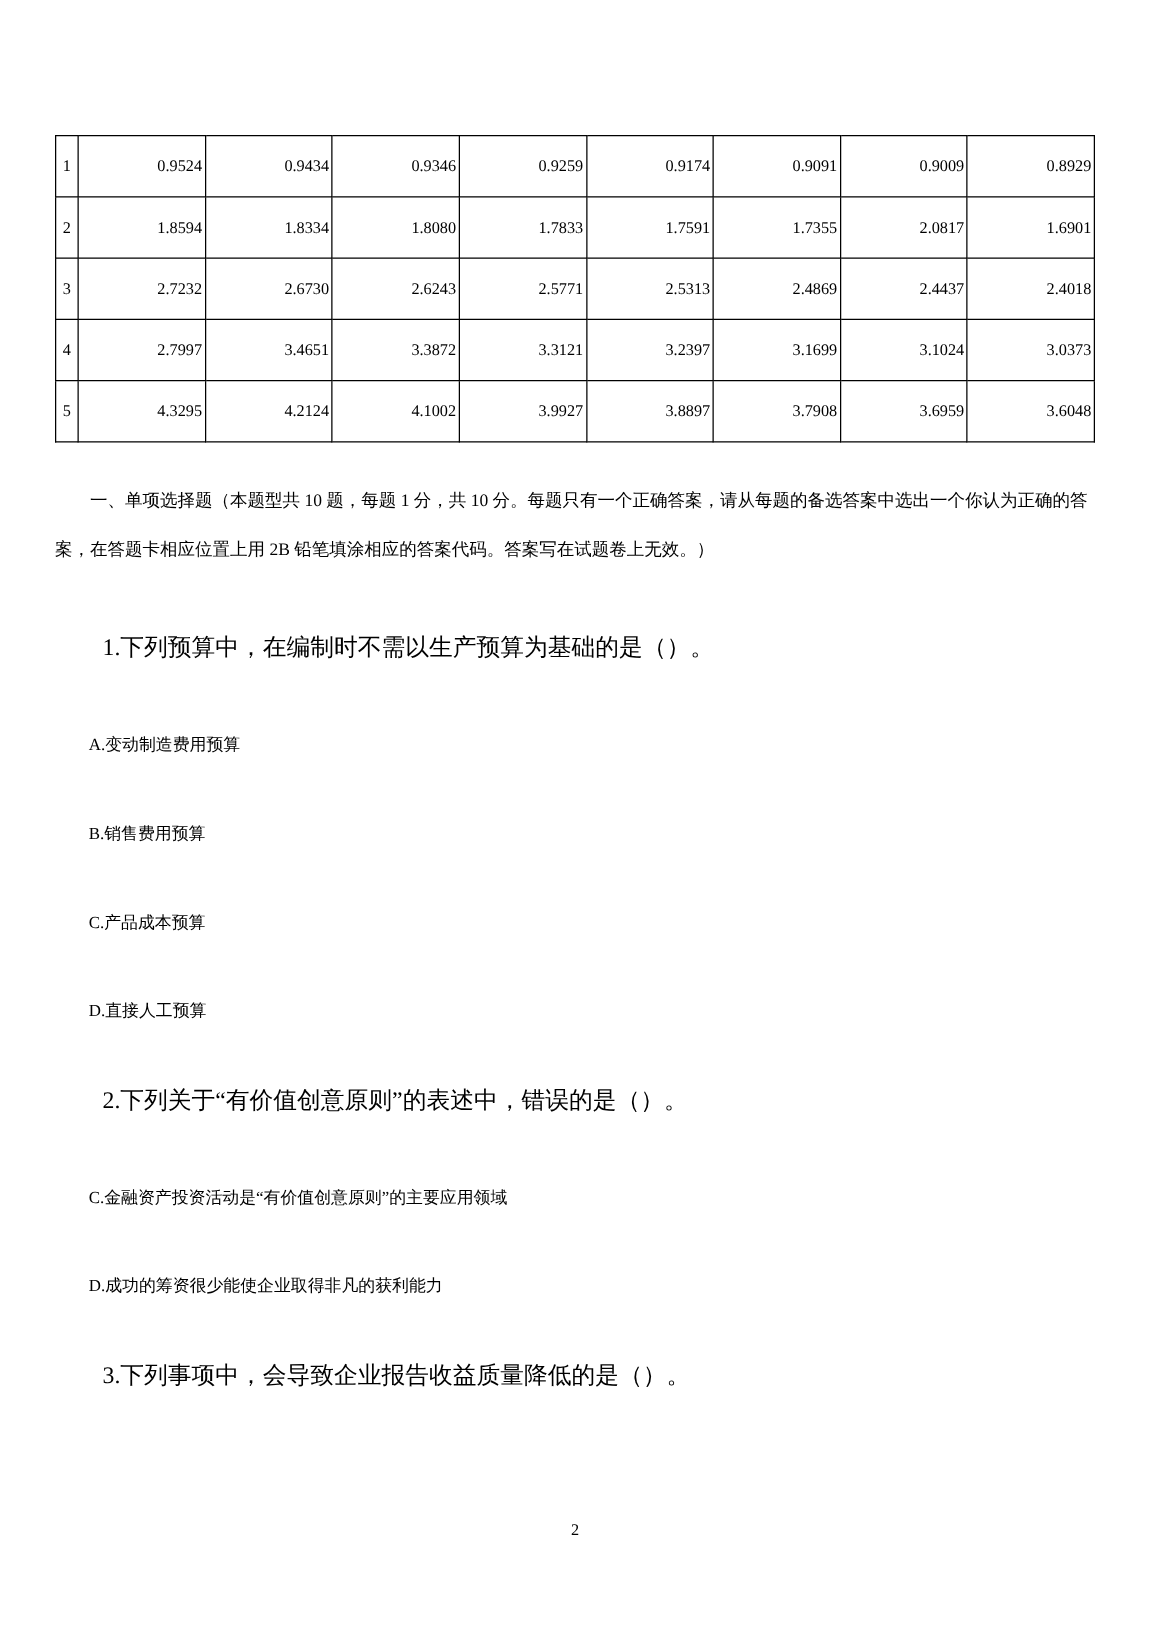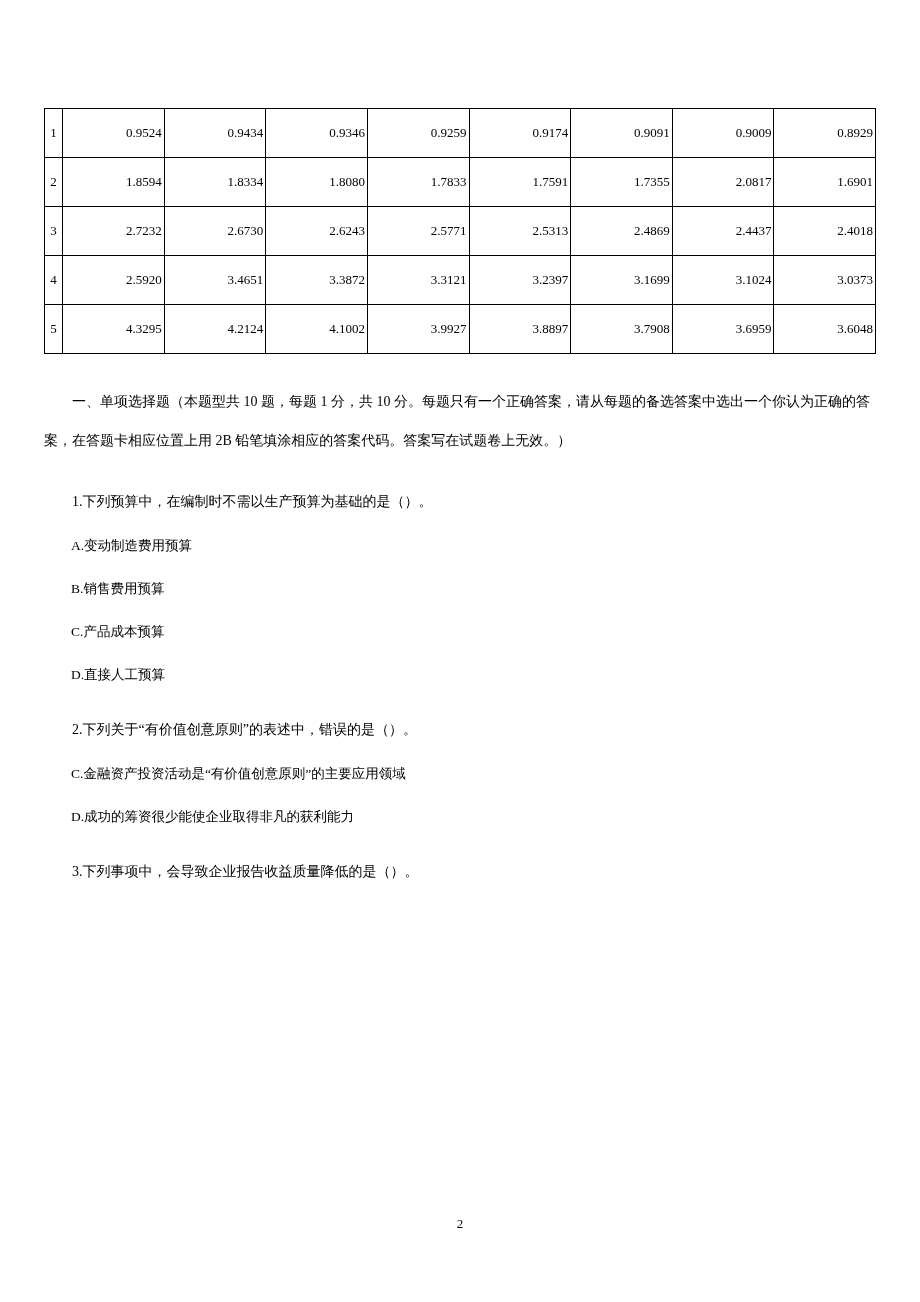--- a/index.html
+++ b/index.html
@@ -30,27 +30,27 @@
       text-align: center;
       padding: 16px 0;
     }
     .section-intro {
       margin-top: 28px;
       line-height: 2.8;
       text-indent: 2em;
       font-size: 14px;
     }
     .question {
-      margin-top: 28px;
+      margin-top: 40px;
       text-indent: 2em;
-      font-size: 14px;
+      font-size: 19px;
       line-height: 2;
     }
     .option {
-      margin-top: 16px;
+      margin-top: 44px;
       text-indent: 2em;
       font-size: 13.5px;
       line-height: 2;
     }
     .page-num {
       position: absolute;
       bottom: 70px;
       left: 0;
       right: 0;
       text-align: center;
@@ -90,21 +90,21 @@
         <td>2.6730</td>
         <td>2.6243</td>
         <td>2.5771</td>
         <td>2.5313</td>
         <td>2.4869</td>
         <td>2.4437</td>
         <td>2.4018</td>
       </tr>
       <tr>
         <td class="idx">4</td>
-        <td>2.5920</td>
+        <td>2.7997</td>
         <td>3.4651</td>
         <td>3.3872</td>
         <td>3.3121</td>
         <td>3.2397</td>
         <td>3.1699</td>
         <td>3.1024</td>
         <td>3.0373</td>
       </tr>
       <tr>
         <td class="idx">5</td>

